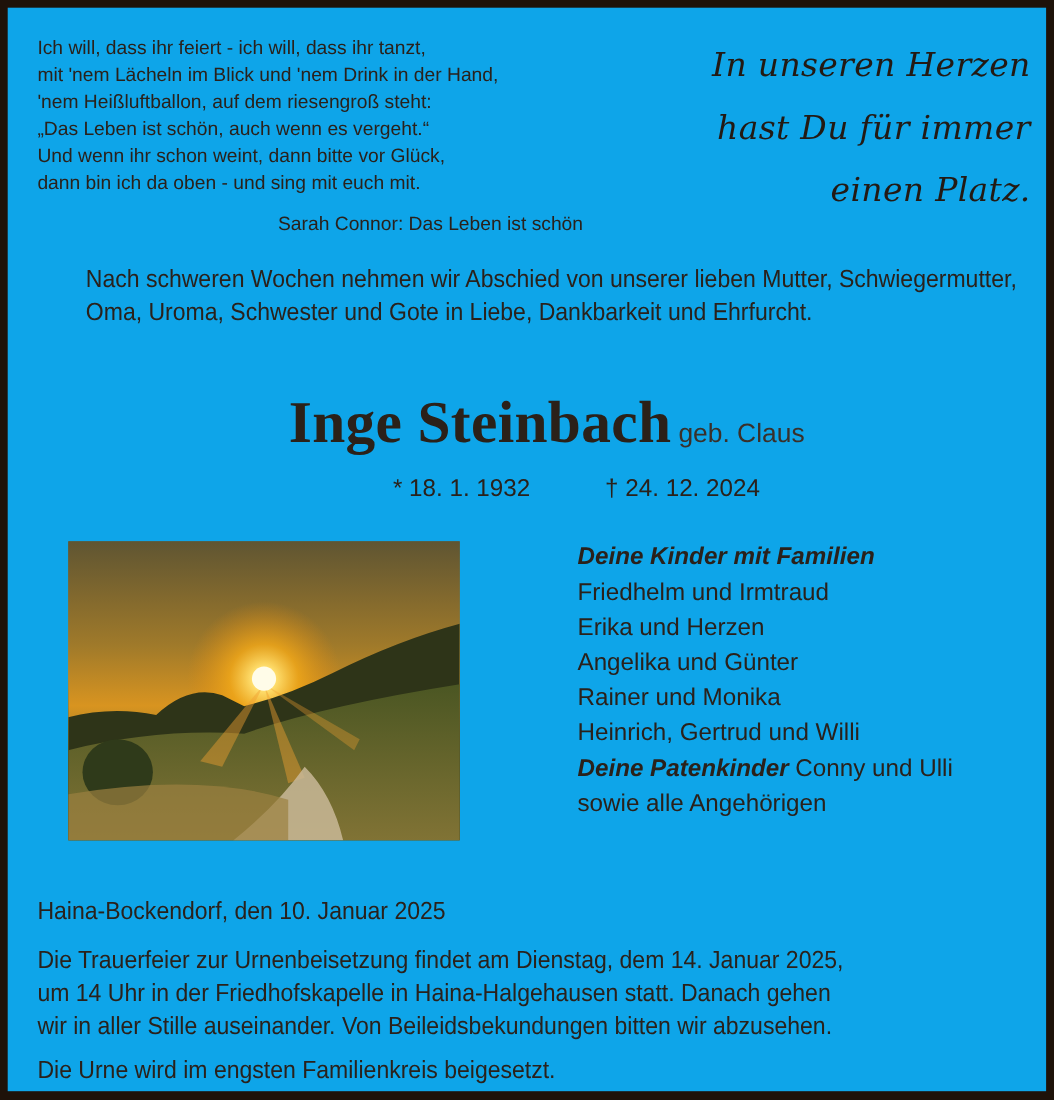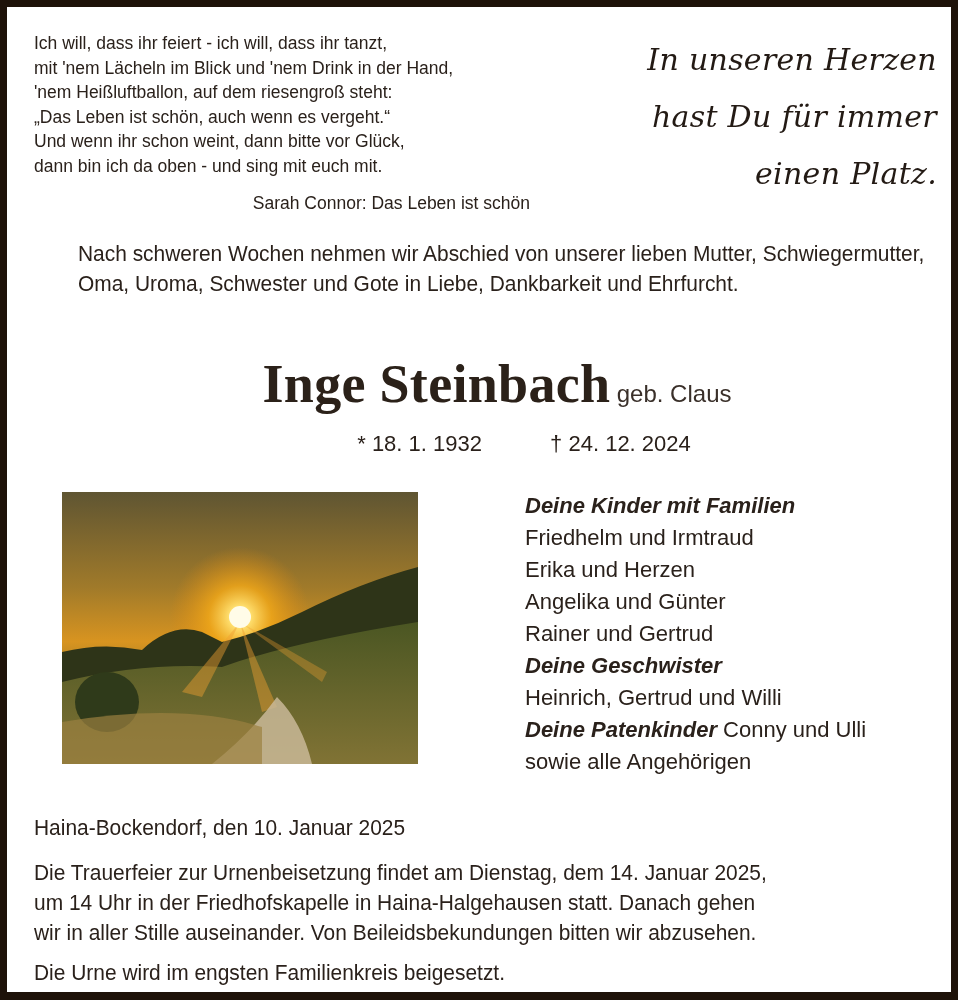--- a/index.html
+++ b/index.html
@@ -5,21 +5,21 @@
     html, body { margin: 0; padding: 0; }
     body {
       width: 958px; height: 1000px; overflow: hidden;
       background: #1e1209;
       font-family: "Liberation Sans", sans-serif;
       color: #2a211b;
     }
     .frame {
       position: absolute; left: 7px; top: 7px;
       width: 944px; height: 985px;
-      background: #ffffff;
+      background: #0ea5e9;
     }
     .abs { position: absolute; }
     .poem {
       left: 27px; top: 24px; width: 510px;
       font-size: 17.5px; line-height: 24.5px;
     }
     .poem .line { white-space: nowrap; display: block; }
     .poem .cite { display: block; text-align: right; padding-right: 14px; margin-top: 13px; }
     .script {
       left: 620px; top: 24px; width: 310px;
@@ -145,22 +145,21 @@
       <path d="M150 272 Q190 240 215 205 Q240 230 250 272 Z" fill="#c9b898" opacity="0.85"></path>
       <path d="M0 230 Q120 210 200 235 L200 272 L0 272 Z" fill="#9b8040" opacity="0.7"></path>
     </svg>
   </div>
 
   <div class="abs family">
     <span class="row head">Deine Kinder mit Familien</span>
     <span class="row">Friedhelm und Irmtraud</span>
     <span class="row">Erika und Herzen</span>
     <span class="row">Angelika und Günter</span>
-    <span class="row">Rainer und Gertrud</span>
-    <span class="row head">Deine Geschwister</span>
+    <span class="row">Rainer und Monika</span>
     <span class="row">Heinrich, Gertrud und Willi</span>
     <span class="row"><span class="head">Deine Patenkinder</span><span> Conny und Ulli</span></span>
     <span class="row">sowie alle Angehörigen</span>
   </div>
 
   <div class="abs place-date">Haina-Bockendorf, den 10. Januar 2025</div>
 
   <div class="abs ceremony">
     <span class="line">Die Trauerfeier zur Urnenbeisetzung findet am Dienstag, dem 14. Januar 2025,</span>
     <span class="line">um 14 Uhr in der Friedhofskapelle in Haina-Halgehausen statt. Danach gehen</span>

